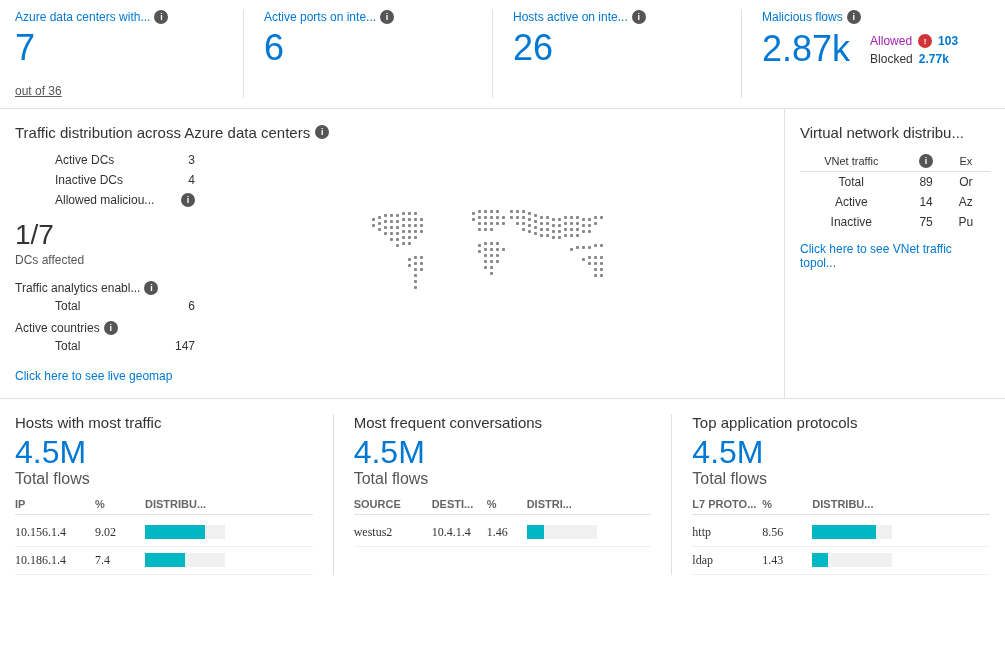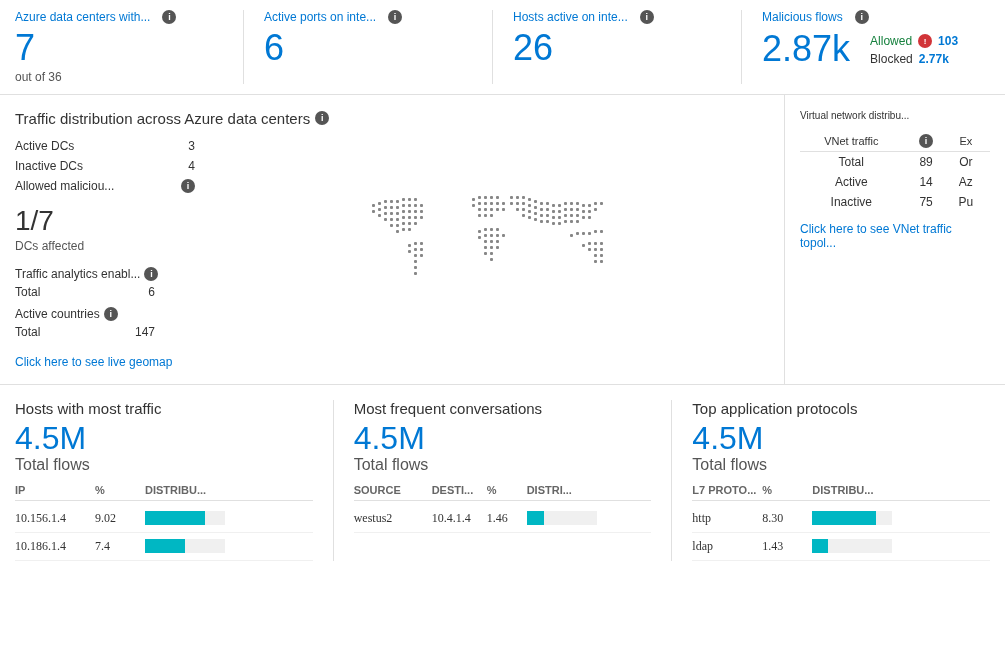--- a/index.html
+++ b/index.html
@@ -20,33 +20,34 @@
     .metric-block:last-child {
       border-right: none;
       margin-right: 0;
     }
     .metric-title {
       color: #0078d4;
       font-size: 12px;
       cursor: pointer;
       display: flex;
       align-items: center;
-      gap: 12px;
+      gap: 4px;
       margin-bottom: 4px;
     }
     .metric-value {
       font-size: 36px;
       font-weight: 300;
       color: #0078d4;
       line-height: 1.1;
     }
     .metric-sub {
       font-size: 12px;
       color: #555;
-      margin-top: 2px;
+      margin-top: 16px;
+      text-decoration: underline;
     }
     .info-icon {
       display: inline-flex;
       align-items: center;
       justify-content: center;
       width: 14px;
       height: 14px;
       border-radius: 50%;
       background: #555;
       color: #fff;
@@ -122,20 +123,21 @@
       gap: 20px;
     }
     .traffic-stats {
       min-width: 180px;
     }
     .stat-row {
       display: flex;
       justify-content: space-between;
       margin-bottom: 6px;
       font-size: 12px;
+      margin-left: 40px;
     }
     .stat-label { color: #333; }
     .stat-value { color: #333; font-weight: 400; }
     .section-group {
       margin-bottom: 12px;
     }
     .big-fraction {
       font-size: 28px;
       font-weight: 300;
       color: #333;
@@ -161,21 +163,21 @@
     .link-blue {
       color: #0078d4;
       font-size: 12px;
       cursor: pointer;
       margin-top: 10px;
       display: inline-block;
     }
 
     
     .vnet-title {
-      font-size: 10px;
+      font-size: 15px;
       font-weight: 400;
       color: #333;
       margin-bottom: 10px;
     }
     .vnet-table {
       width: 100%;
       font-size: 12px;
       border-collapse: collapse;
     }
     .vnet-table td {
@@ -251,21 +253,21 @@
     .col-src { width: 78px; }
     .col-dst { width: 55px; }
     .col-cpct { width: 40px; }
     .col-cdist { flex: 1; }
 
     
     .col-proto { width: 70px; }
     .col-ppct { width: 50px; }
     .col-pdist { flex: 1; }
 
-    .allowed-label { color: #15803d; font-size: 12px; }
+    .allowed-label { color: #a21caf; font-size: 12px; }
     .blocked-label { color: #333; font-size: 12px; }
   </style>
 </head>
 <body>
 
 <div class="top-metrics">
 
   <div class="metric-block">
     <div class="metric-title">
       <span>Azure data centers with...</span>
@@ -645,21 +647,21 @@
     <div class="panel-sub">Total flows</div>
 
     <div class="table-header-row">
       <span class="col-proto">L7 PROTO...</span>
       <span class="col-ppct">%</span>
       <span class="col-pdist">DISTRIBU...</span>
     </div>
 
     <div class="data-row">
       <span class="col-proto">http</span>
-      <span class="col-ppct">8.30</span>
+      <span class="col-ppct">8.56</span>
       <span class="col-pdist">
         <div class="bar-container" style="width:80px;">
           <div class="bar-fill" style="width:80%;"></div>
         </div>
       </span>
     </div>
 
     <div class="data-row">
       <span class="col-proto">ldap</span>
       <span class="col-ppct">1.43</span>

